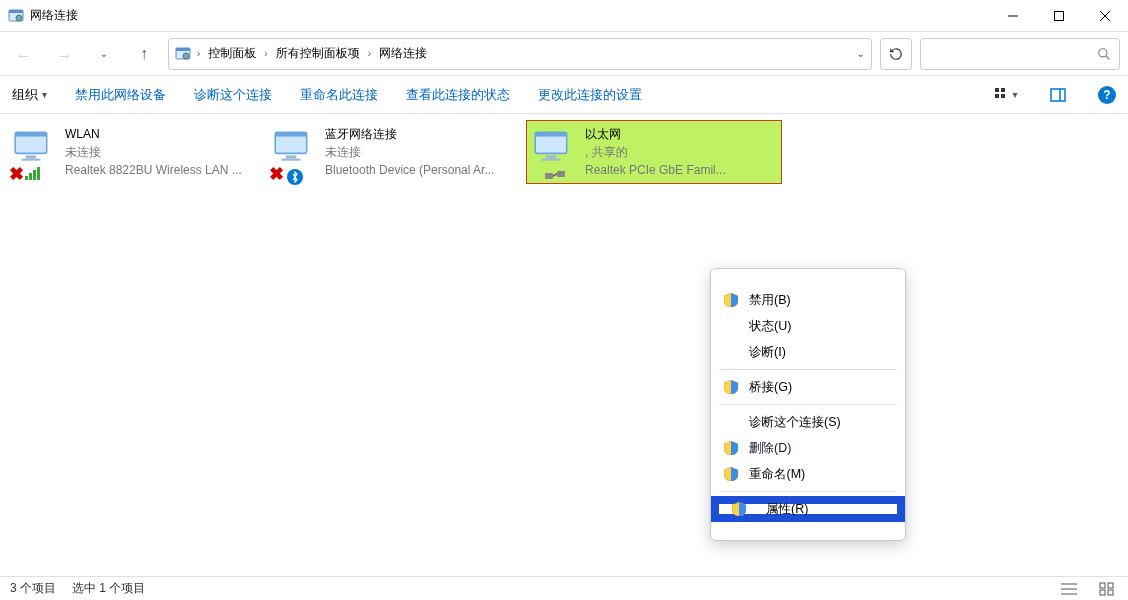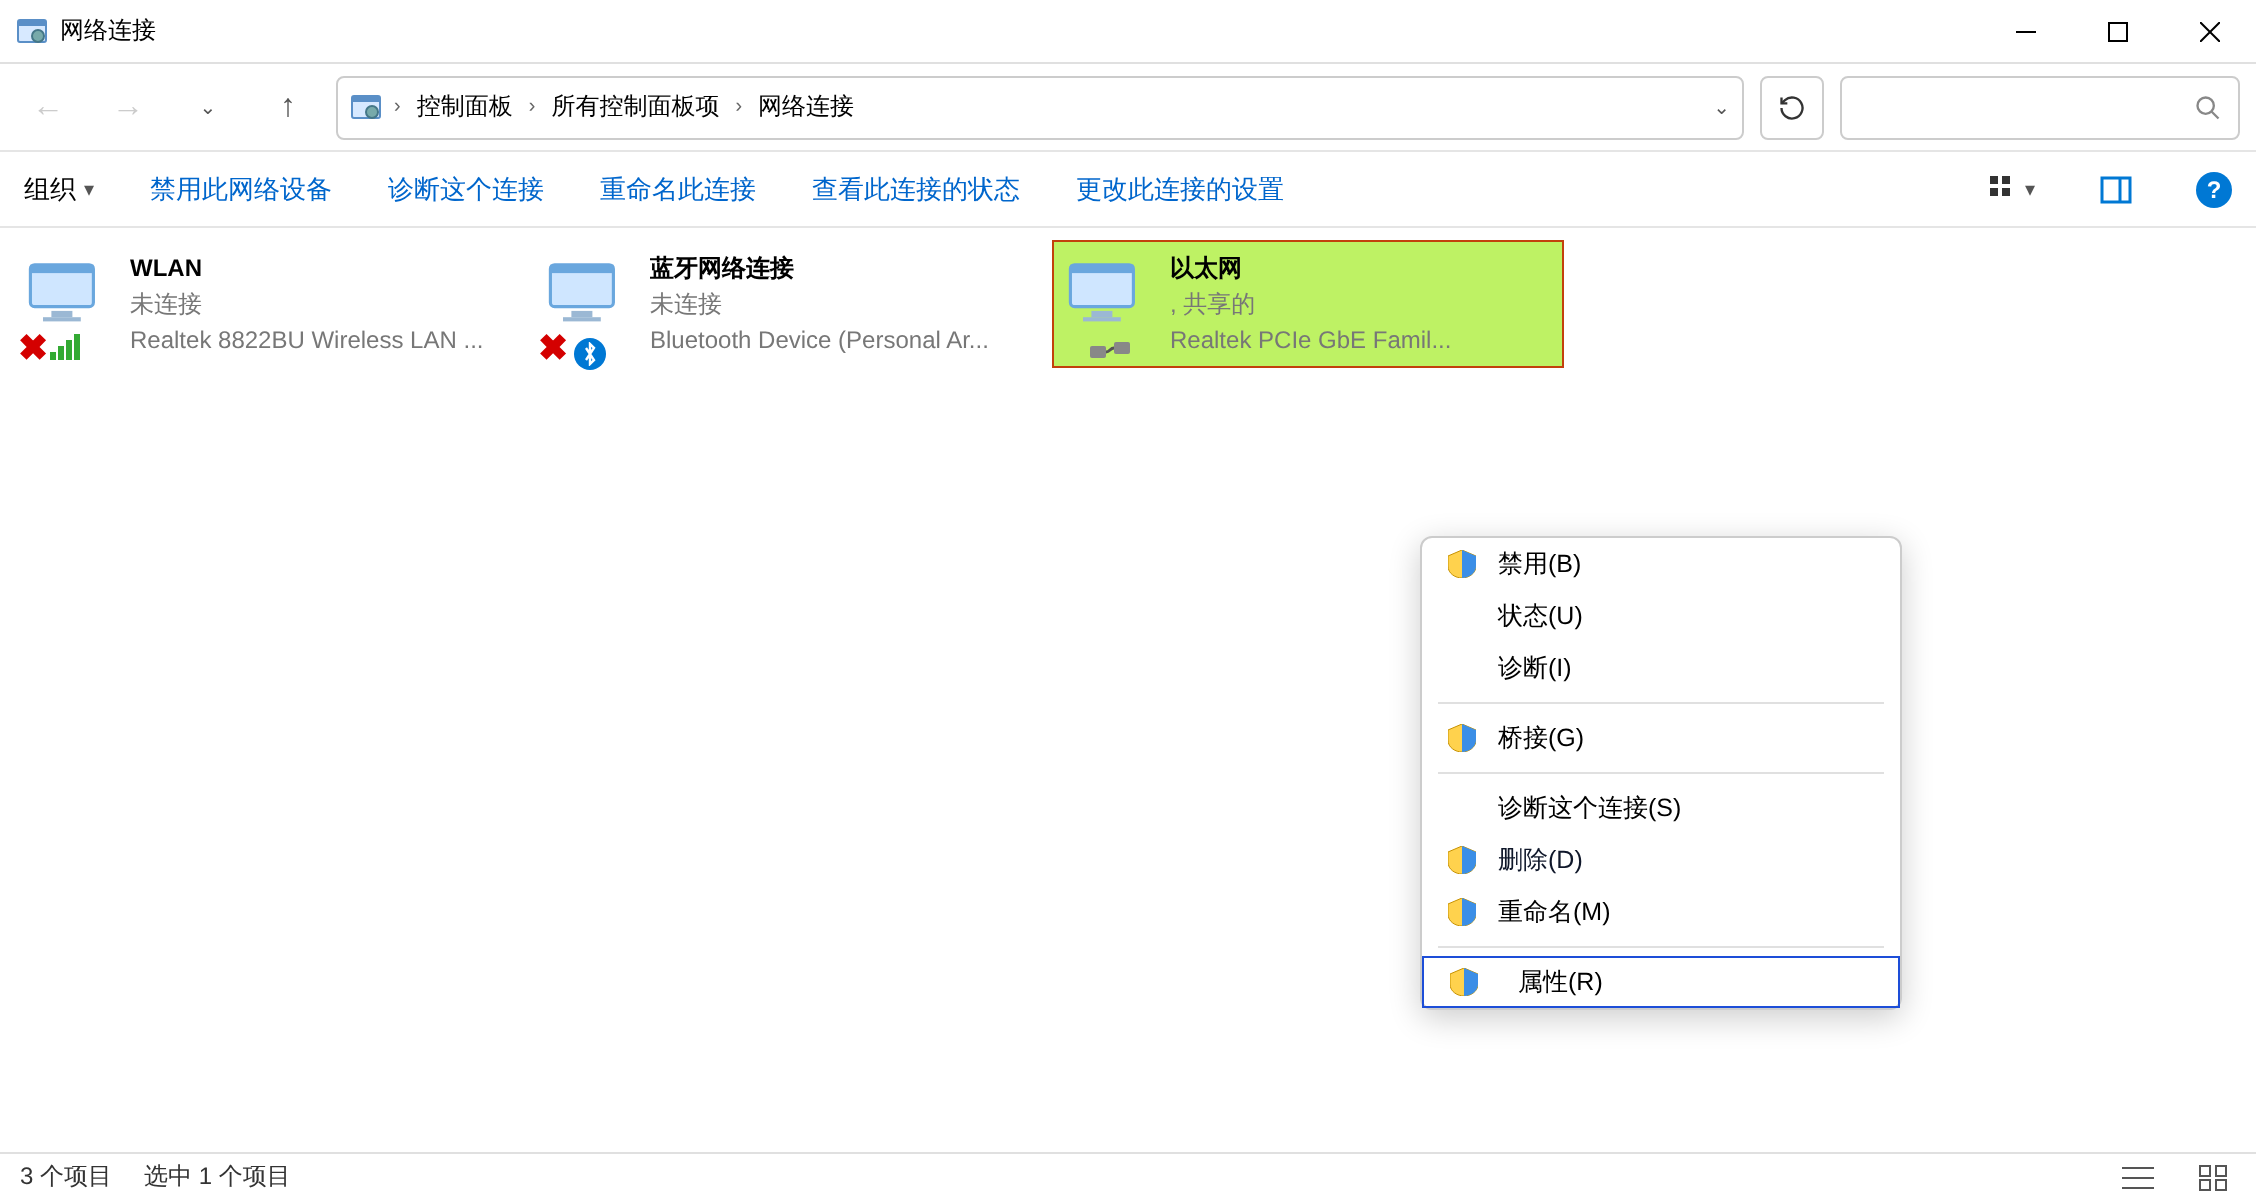--- a/index.html
+++ b/index.html
@@ -37,31 +37,31 @@
   .adapter-row { display: flex; gap: 4px; }
   .adapter { width: 256px; padding: 4px; display: flex; gap: 6px; border: 1px solid transparent; }
   .adapter.selected { background: #bef264; border: 1px solid #c2410c; }
   .adapter .icon-area { width: 48px; position: relative; }
   .net-svg { width: 42px; height: 42px; }
   .x-overlay { position: absolute; left: -2px; bottom: -6px; color: #d40000; font-size: 18px; font-weight: bold; }
   .bars-overlay { position: absolute; left: 14px; bottom: -4px; }
   .bt-overlay { position: absolute; left: 16px; bottom: -6px; width:16px; height:16px; background:#0078d4; border-radius:50%; display:flex; align-items:center;justify-content:center; color:#fff; font-size:10px; }
   .cable-overlay { position: absolute; left: 14px; bottom: -6px; font-size: 14px; }
   .adapter .text-area { flex: 1; line-height: 1.5; overflow: hidden; }
-  .adapter .name { color: #000; white-space: nowrap; font-weight: bold; }
+  .adapter .name { color: #000; white-space: nowrap; }
   .adapter .status { color: #777; white-space: nowrap; }
   .adapter .device { color: #777; white-space: nowrap; overflow: hidden; text-overflow: ellipsis; }
 
   
-  .ctx-menu { position: absolute; left: 710px; top: 154px; width: 241px; background: #fff; border: 1px solid #ccc; border-radius: 6px; box-shadow: 0 4px 16px rgba(0,0,0,0.2); padding: 0 0; z-index: 100; }
+  .ctx-menu { position: absolute; left: 710px; top: 154px; width: 196px; background: #fff; border: 1px solid #ccc; border-radius: 6px; box-shadow: 0 4px 16px rgba(0,0,0,0.2); padding: 18px 0; z-index: 100; }
   .ctx-item { height: 26px; display: flex; align-items: center; padding: 0 12px; gap: 10px; font-size: 12.5px; }
   .ctx-item.disabled { color: #0f172a; }
   .ctx-item .shield { width: 16px; display: flex; justify-content: center; }
   .ctx-sep { height: 1px; background: #e0e0e0; margin: 4px 8px; }
-  .highlight-box { border: 1px solid #1d4ed8; gap: 19px; }
+  .highlight-box { border: 8px solid #1d4ed8; gap: 19px; }
 
   
   .shield-svg { width: 14px; height: 14px; }
 
   
   .statusbar { position: absolute; left: 0; right: 0; bottom: 0; height: 24px; border-top: 1px solid #e0e0e0; display: flex; align-items: center; padding: 4px 10px; gap: 16px; font-size: 12px; color: #333; }
   .statusbar .spacer { flex: 1; }
   .view-toggle { width: 22px; height: 18px; display:flex; align-items:center;justify-content:center; color:#555; font-size:14px; }
 
   

